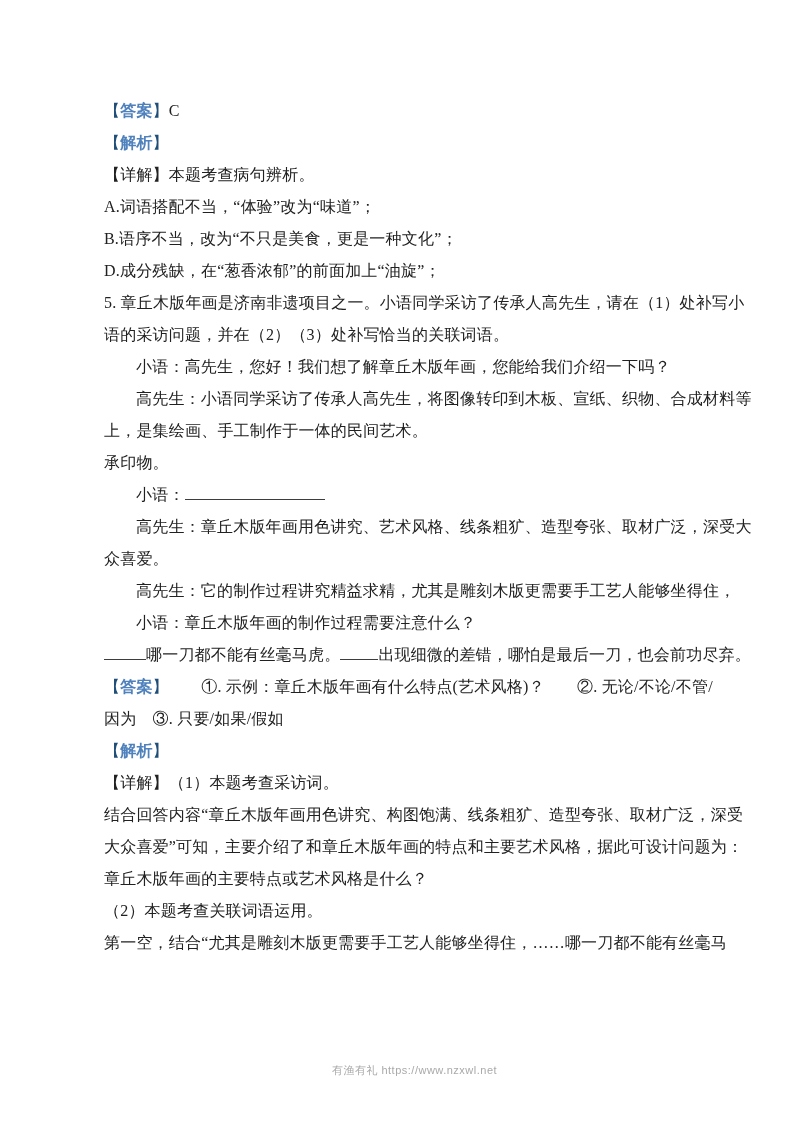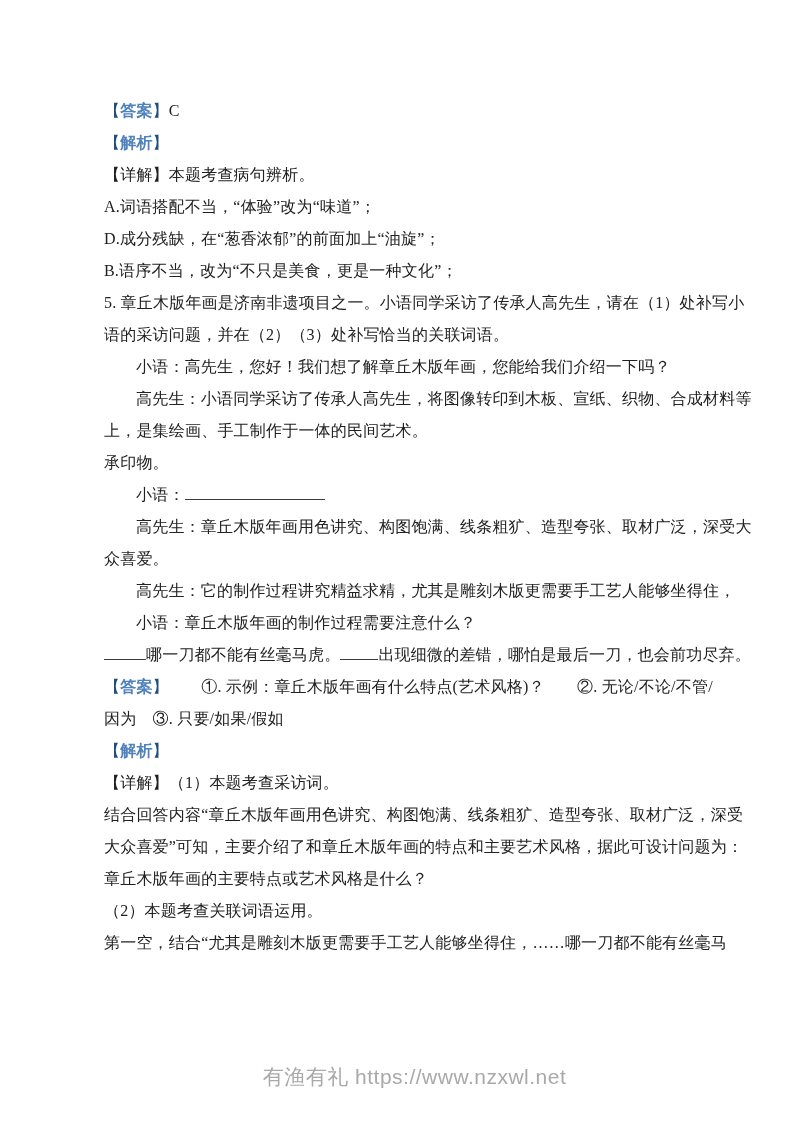--- a/index.html
+++ b/index.html
@@ -41,45 +41,45 @@
     height: 17px;
     vertical-align: baseline;
   }
   .footer {
     position: absolute;
     left: 0;
     right: 0;
     top: 1063px;
     text-align: center;
     font-family: "Liberation Sans", "DejaVu Sans", sans-serif;
-    font-size: 21px;
+    font-size: 11px;
     color: var(--footer-color);
     letter-spacing: 0.5px;
     padding-left: 36px;
   }
 </style>
 </head>
 <body>
 
 <div class="page">
   <div>
       <div class="line"><span class="seg-bracket">【</span><span class="seg-tag">答案</span><span class="seg-bracket">】</span><span>C</span></div>
       <div class="line"><span class="seg-bracket">【</span><span class="seg-tag">解析</span><span class="seg-bracket">】</span></div>
       <div class="line"><span>【详解】本题考查病句辨析。</span></div>
       <div class="line"><span>A.词语搭配不当，“体验”改为“味道”；</span></div>
+      <div class="line"><span>B.语序不当，改为“不只是美食，更是一种文化”；</span></div>
       <div class="line"><span>D.成分残缺，在“葱香浓郁”的前面加上“油旋”；</span></div>
-      <div class="line"><span>B.语序不当，改为“不只是美食，更是一种文化”；</span></div>
       <div class="line"><span>5. 章丘木版年画是济南非遗项目之一。小语同学采访了传承人高先生，请在（1）处补写小</span></div>
       <div class="line"><span>语的采访问题，并在（2）（3）处补写恰当的关联词语。</span></div>
       <div class="line indent"><span>小语：高先生，您好！我们想了解章丘木版年画，您能给我们介绍一下吗？</span></div>
       <div class="line indent"><span>高先生：小语同学采访了传承人高先生，将图像转印到木板、宣纸、织物、合成材料等</span></div>
       <div class="line"><span>上，是集绘画、手工制作于一体的民间艺术。</span></div>
       <div class="line"><span>承印物。</span></div>
       <div class="line indent"><span>小语：</span><span class="seg-blank" style="width: 140px;"></span></div>
-      <div class="line indent"><span>高先生：章丘木版年画用色讲究、构图饱满、线条粗犷、造型夸张、取材广泛，深受大</span></div>
+      <div class="line indent"><span>高先生：章丘木版年画用色讲究、艺术风格、线条粗犷、造型夸张、取材广泛，深受大</span></div>
       <div class="line"><span>众喜爱。</span></div>
       <div class="line indent"><span>高先生：它的制作过程讲究精益求精，尤其是雕刻木版更需要手工艺人能够坐得住，</span></div>
       <div class="line indent"><span>小语：章丘木版年画的制作过程需要注意什么？</span></div>
       <div class="line"><span class="seg-blank" style="width: 42px;"></span><span>哪一刀都不能有丝毫马虎。</span><span class="seg-blank" style="width: 38px;"></span><span>出现细微的差错，哪怕是最后一刀，也会前功尽弃。</span></div>
       <div class="line"><span class="seg-bracket">【</span><span class="seg-tag">答案</span><span class="seg-bracket">】</span><span>　　①. 示例：章丘木版年画有什么特点(艺术风格)？　　②. 无论/不论/不管/</span></div>
       <div class="line"><span>因为　③. 只要/如果/假如</span></div>
       <div class="line"><span class="seg-bracket">【</span><span class="seg-tag">解析</span><span class="seg-bracket">】</span></div>
       <div class="line"><span>【详解】（1）本题考查采访词。</span></div>
       <div class="line"><span>结合回答内容“章丘木版年画用色讲究、构图饱满、线条粗犷、造型夸张、取材广泛，深受</span></div>
       <div class="line"><span>大众喜爱”可知，主要介绍了和章丘木版年画的特点和主要艺术风格，据此可设计问题为：</span></div>

